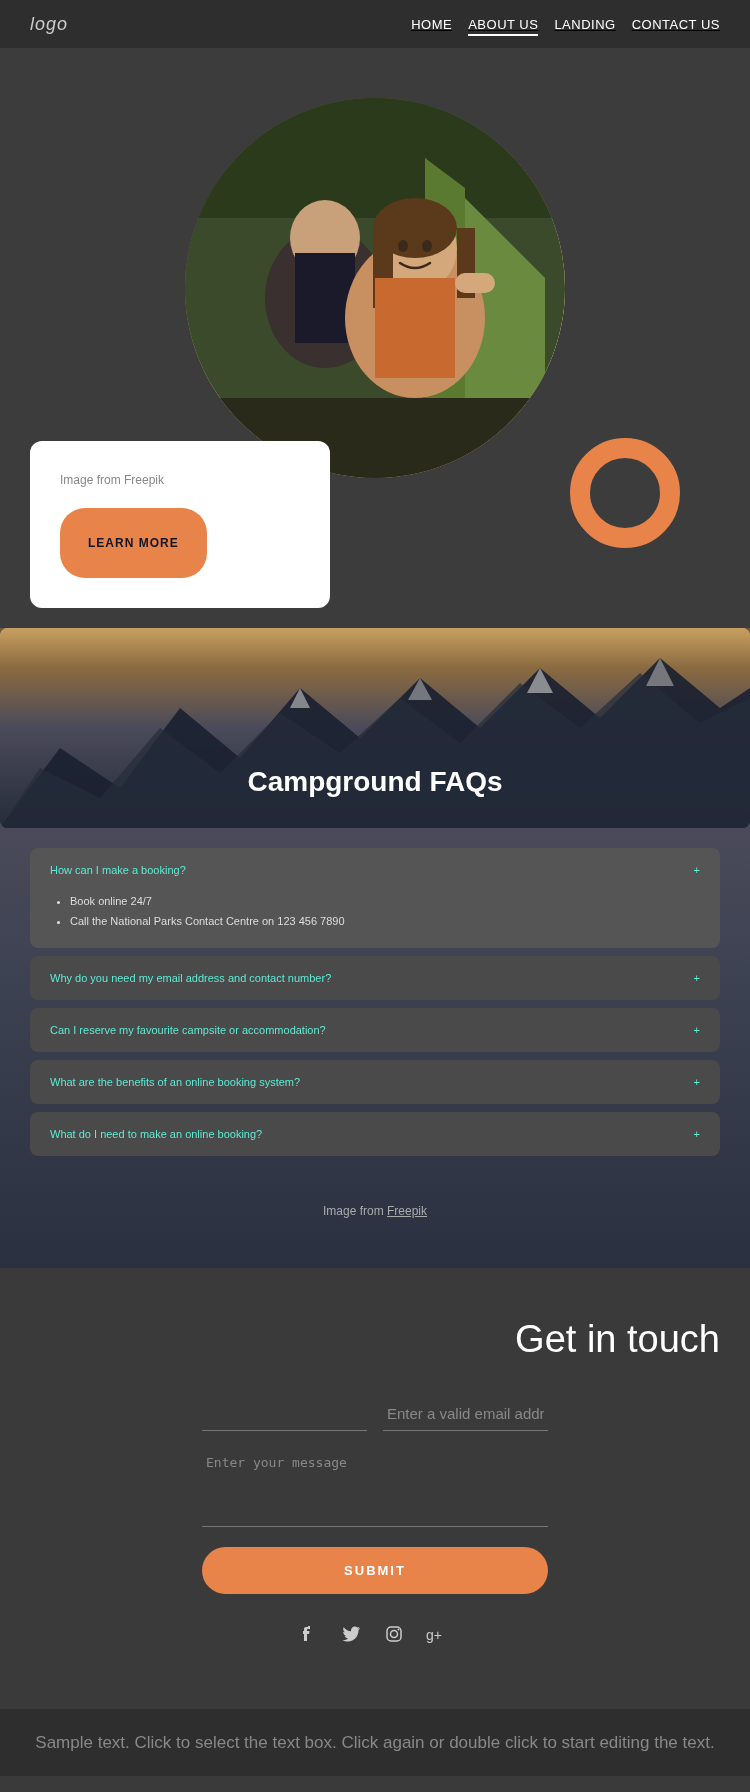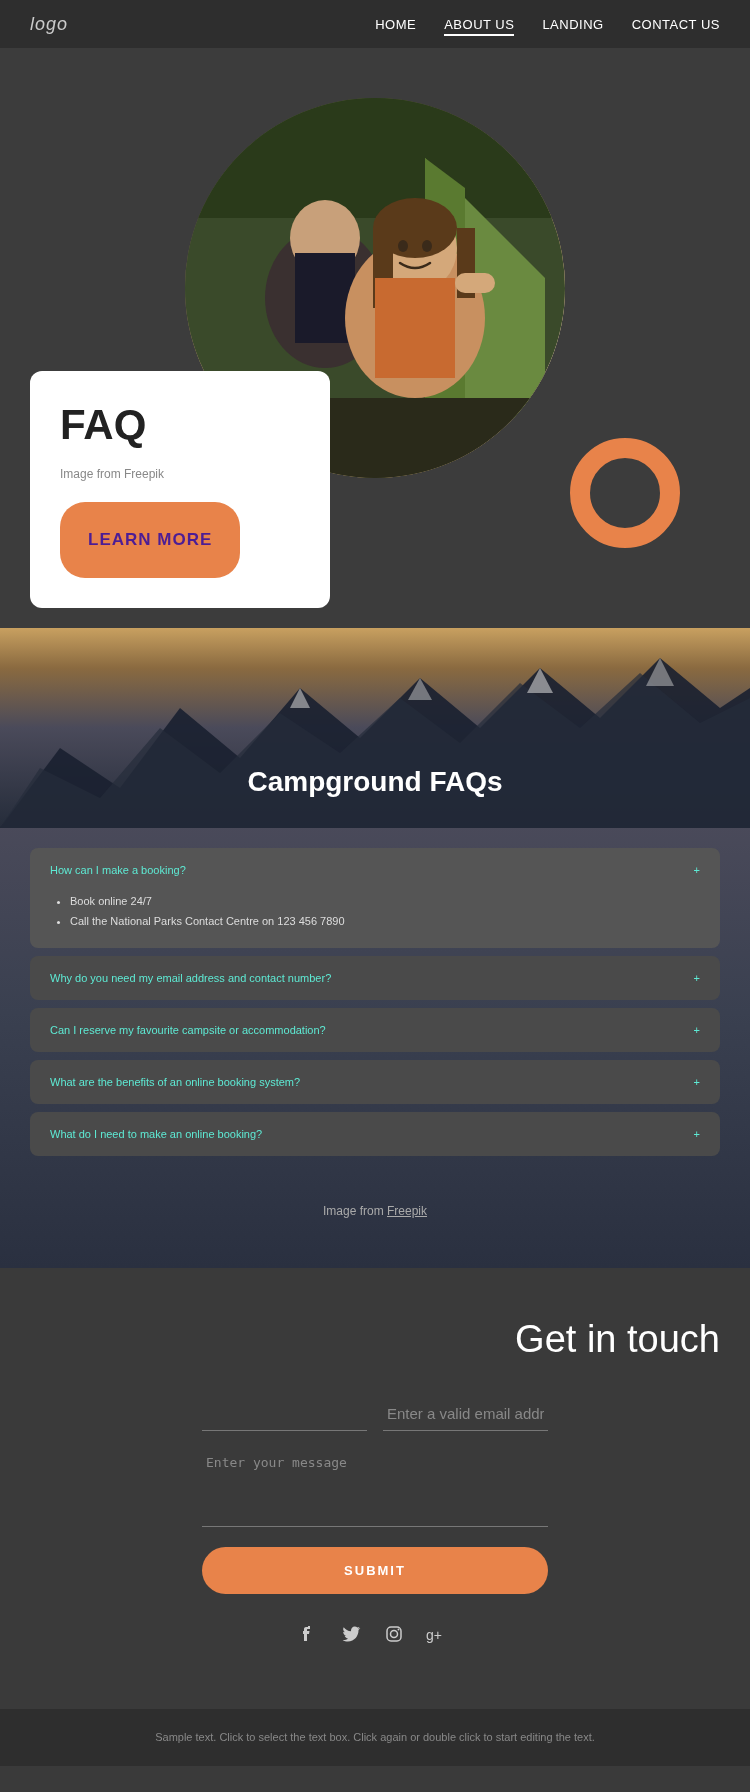--- a/index.html
+++ b/index.html
@@ -21,22 +21,23 @@
       height: 48px;
     }
     .nav-logo {
       color: #ccc;
       font-size: 18px;
       font-style: italic;
       letter-spacing: 1px;
     }
     .nav-links {
       display: flex;
-      gap: 28px;
+      gap: 16px;
       list-style: none;
+      text-decoration: underline;
     }
     .nav-links li a {
       color: #fff;
       text-decoration: none;
       font-size: 13px;
       letter-spacing: 0.5px;
       padding-bottom: 2px;
     }
     .nav-links li a.active {
       border-bottom: 2px solid #fff;
@@ -100,43 +101,44 @@
       color: #555;
       margin-bottom: 12px;
     }
     .faq-card .image-credit {
       font-size: 12px;
       color: #888;
       margin-bottom: 18px;
     }
     .learn-more-btn {
       background: #e8834a;
-      color: #4c1d95;
+      color: #0f172a;
       border: none;
       border-radius: 25px;
       padding: 28px 28px;
-      font-size: 17px;
+      font-size: 12px;
       letter-spacing: 1px;
       font-weight: 700;
       cursor: pointer;
       text-transform: uppercase;
     }
 
     
     .campground-section {
       position: relative;
       background: linear-gradient(to bottom, #6b5a3a 0%, #4a4a5a 30%, #3a4050 60%, #2a3040 100%);
       padding: 0 0 30px 0;
     }
     .mountain-bg {
       width: 100%;
       height: 200px;
       background: linear-gradient(to bottom, #c8a060 0%, #8a7050 15%, #5a5a6a 35%, #4a4a5a 50%, #3a4050 65%, #2e3545 80%, #252c3a 100%);
       position: relative;
       overflow: hidden;
+      border-radius: 8px;
     }
     .mountain-bg::before {
       content: '';
       position: absolute;
       bottom: 0;
       left: 0;
       right: 0;
       height: 160px;
       background: 
         polygon(0% 100%, 8% 60%, 15% 75%, 22% 45%, 30% 65%, 38% 35%, 48% 55%, 55% 30%, 65% 50%, 72% 25%, 80% 45%, 88% 30%, 95% 50%, 100% 35%, 100% 100%);
@@ -286,21 +288,21 @@
     }
 
     
     footer {
       background: #2e2e2e;
       padding: 20px;
       text-align: center;
     }
     footer p {
       color: #888;
-      font-size: 11px;
+      font-size: 17px;
       line-height: 1.6;
     }
   </style>
 </head>
 <body>
 
 <nav>
   <span class="nav-logo">logo</span>
   <ul class="nav-links">
     <li><a href="#">HOME</a></li>
@@ -343,21 +345,20 @@
         <rect x="270" y="175" width="40" height="20" fill="#d4a87a" rx="10"></rect>
 
         <rect x="0" y="300" width="380" height="80" fill="#2a2a1a"></rect>
       </svg>
     </div>
   </div>
 
   <div class="orange-ring"></div>
 
   <div class="faq-card">
-    <h2>FAQ</h2>
     <p class="image-credit">Image from Freepik</p>
     <button class="learn-more-btn">LEARN MORE</button>
   </div>
 </section>
 
 <section class="campground-section">
   <div class="mountain-bg">
     <svg class="mountain-svg" viewBox="0 0 750 200" preserveAspectRatio="none">
 
       <defs>

